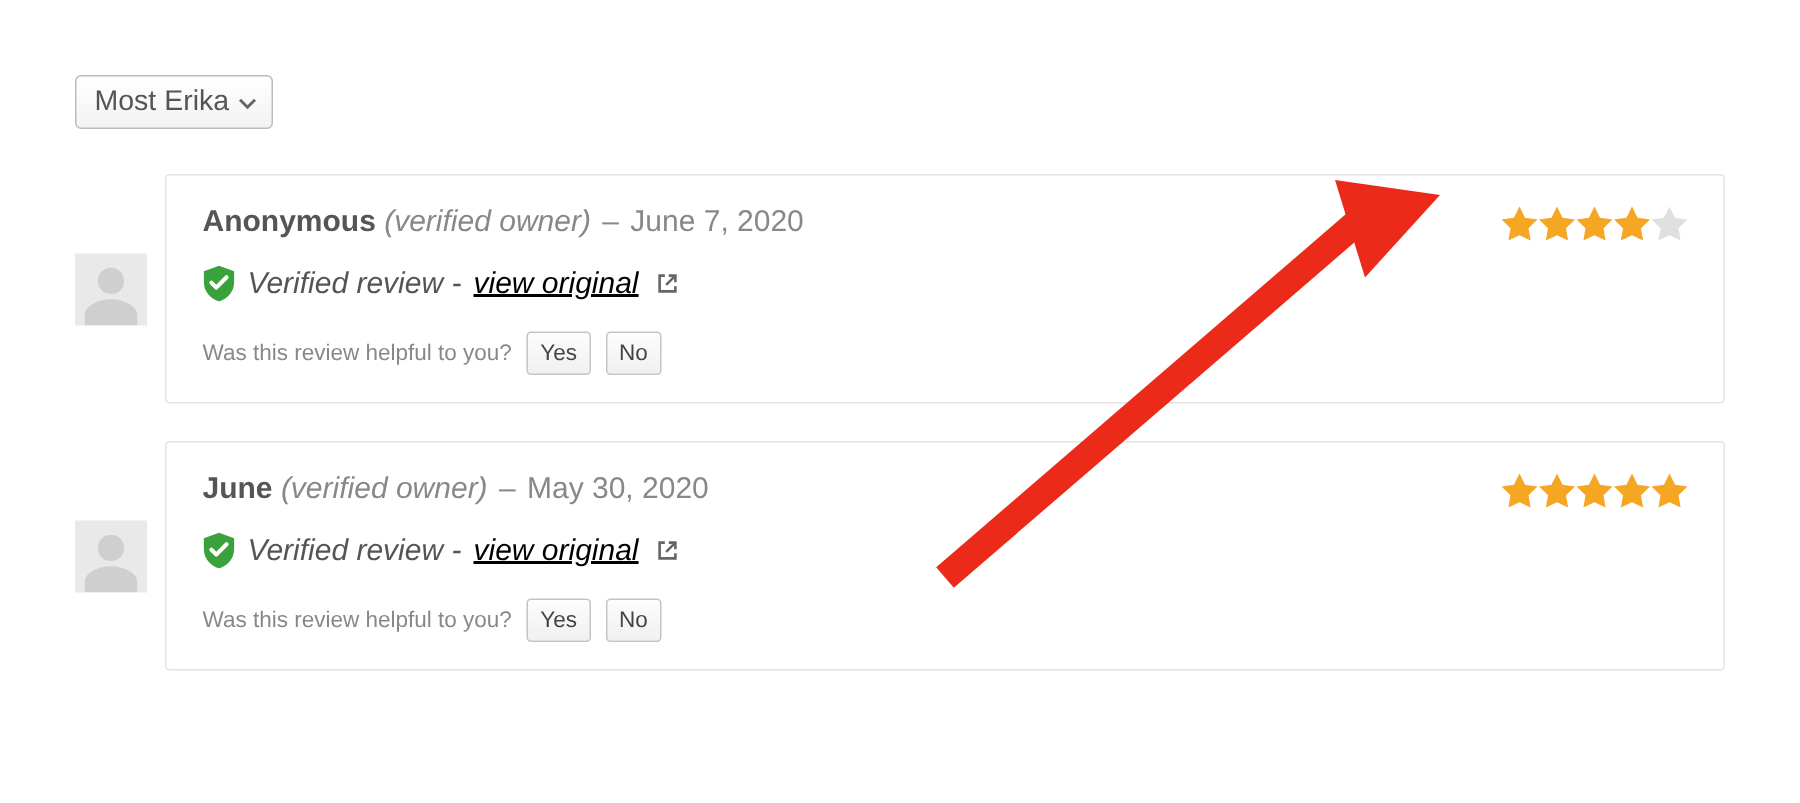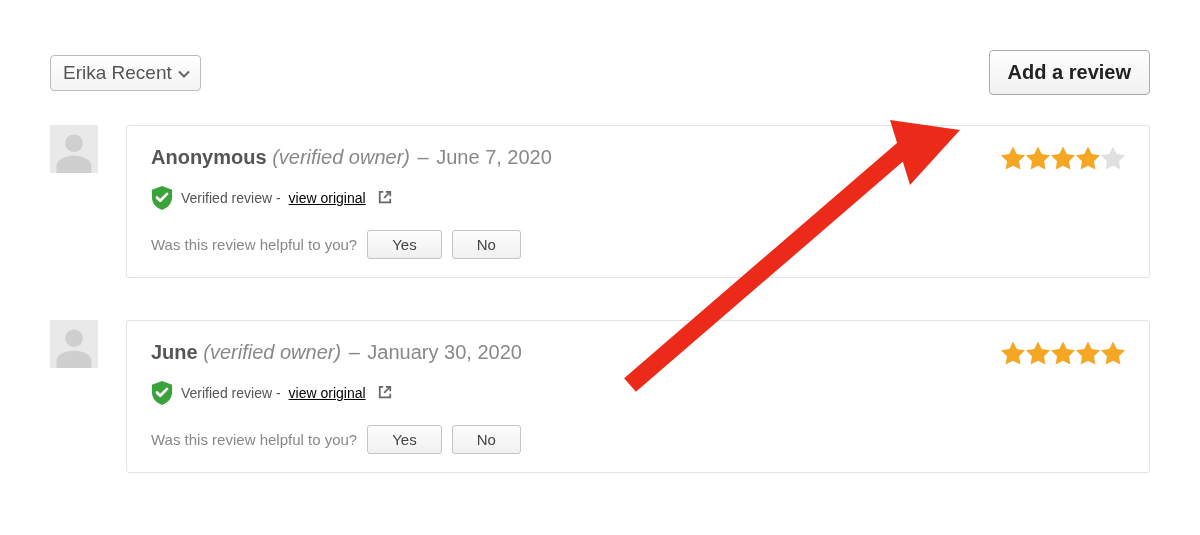--- a/index.html
+++ b/index.html
@@ -33,23 +33,23 @@
       border: 1px solid #aaa;
       border-radius: 4px;
       padding: 10px 18px;
       font-size: 20px;
       font-weight: 600;
       color: #222;
       cursor: pointer;
     }
     .review-row {
       display: flex;
-      gap: 28px;
-      margin-bottom: 42px;
-      align-items: flex-start;
+      gap: 12px;
+      margin-bottom: 25px;
+      align-items: center;
     }
     .avatar {
       width: 48px;
       height: 48px;
       background: #e9e9e9;
       display: flex;
       align-items: flex-end;
       justify-content: center;
       overflow: hidden;
       flex-shrink: 0;
@@ -74,23 +74,24 @@
     .review-meta .dash { color: #888; padding: 0 2px; }
     .review-meta .date { color: #888; }
     .stars { display: inline-flex; gap: 1px; }
     .star { width: 24px; height: 24px; }
     .star.full { fill: #f5a623; }
     .star.empty { fill: #e0e0e0; }
     .verified-row {
       display: flex;
       align-items: center;
       gap: 8px;
-      font-size: 14px;
+      font-size: 20px;
       color: #555;
       margin-bottom: 20px;
+      font-style: italic;
     }
     .shield {
       width: 22px;
       height: 24px;
       display: inline-flex;
       align-items: center;
       justify-content: center;
     }
     .view-original-link { color: #000000; text-decoration: underline; cursor: pointer; }
     .ext-icon { width: 14px; height: 14px; stroke: #666; fill: none; stroke-width: 2; vertical-align: -1px; margin-left: 4px; }
@@ -98,45 +99,44 @@
       display: flex;
       align-items: center;
       gap: 10px;
       font-size: 15px;
       color: #888;
     }
     .vote-btn {
       background: linear-gradient(#fdfdfd, #f0f0f0);
       border: 1px solid #c4c4c4;
       border-radius: 3px;
-      padding: 5px 24px;
+      padding: 5px 8px;
       font-size: 15px;
       color: #444;
       cursor: pointer;
     }
     .annotation-arrow {
       position: absolute;
       top: 115px;
       left: 600px;
       pointer-events: none;
     }
   </style>
 </head>
 <body>
 
 <div class="header-row">
   <div class="sort-dropdown">
-    <span>Erika Recent</span>
+    <span>Most Erika</span>
     <span class="chev">
       <svg viewBox="0 0 12 8" width="12" height="8">
           <path d="M1 1.5 L6 6.5 L11 1.5" fill="none" stroke="#666" stroke-width="2"></path>
         </svg>
     </span>
   </div>
-  <button class="add-review-btn">Add a review</button>
 </div>
 
 <div class="review-row">
   <div class="avatar">
     <svg viewBox="0 0 24 24">
         <path d="M12 12c2.8 0 5-2.2 5-5s-2.2-5-5-5-5 2.2-5 5 2.2 5 5 5zm0 2c-3.9 0-10 2-10 6v4h20v-4c0-4-6.1-6-10-6z"></path>
       </svg>
   </div>
   <div class="review-card">
     <div class="review-head">
@@ -194,21 +194,21 @@
     <svg viewBox="0 0 24 24">
         <path d="M12 12c2.8 0 5-2.2 5-5s-2.2-5-5-5-5 2.2-5 5 2.2 5 5 5zm0 2c-3.9 0-10 2-10 6v4h20v-4c0-4-6.1-6-10-6z"></path>
       </svg>
   </div>
   <div class="review-card">
     <div class="review-head">
       <div class="review-meta">
         <span class="author">June</span>
         <span class="owner">(verified owner)</span>
         <span class="dash">–</span>
-        <span class="date">January 30, 2020</span>
+        <span class="date">May 30, 2020</span>
       </div>
       <div class="stars">
           <svg viewBox="0 0 24 24" class="star full">
             <path d="M12 .6l3.7 7.5 8.3 1.2-6 5.9 1.4 8.2L12 19.8l-7.4 3.6 1.4-8.2-6-5.9 8.3-1.2z"></path>
           </svg>
           <svg viewBox="0 0 24 24" class="star full">
             <path d="M12 .6l3.7 7.5 8.3 1.2-6 5.9 1.4 8.2L12 19.8l-7.4 3.6 1.4-8.2-6-5.9 8.3-1.2z"></path>
           </svg>
           <svg viewBox="0 0 24 24" class="star full">
             <path d="M12 .6l3.7 7.5 8.3 1.2-6 5.9 1.4 8.2L12 19.8l-7.4 3.6 1.4-8.2-6-5.9 8.3-1.2z"></path>

